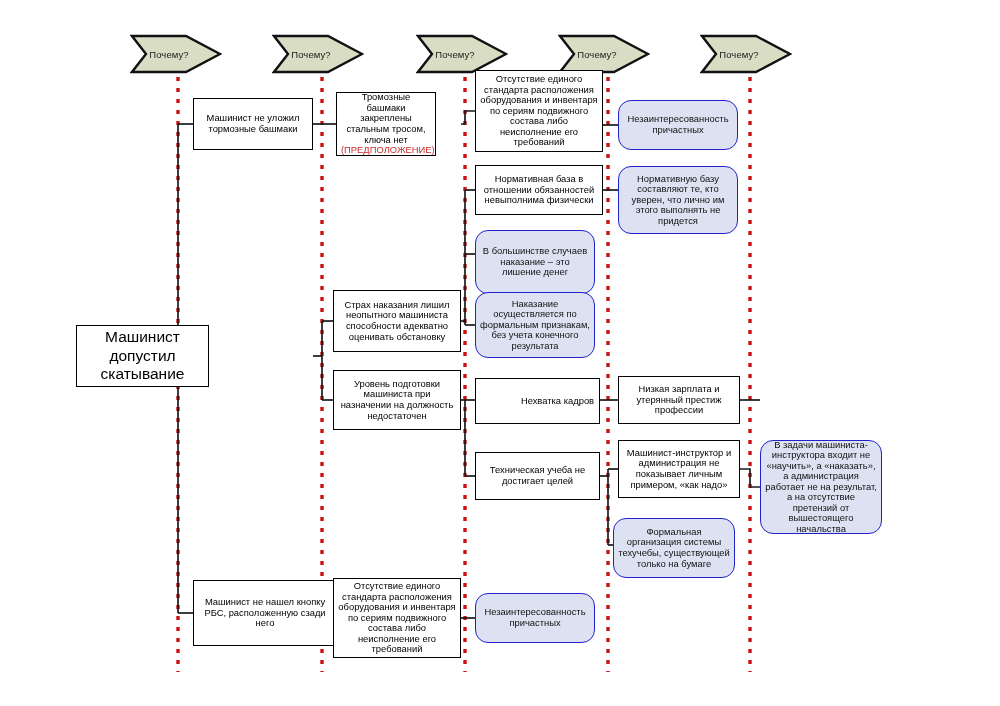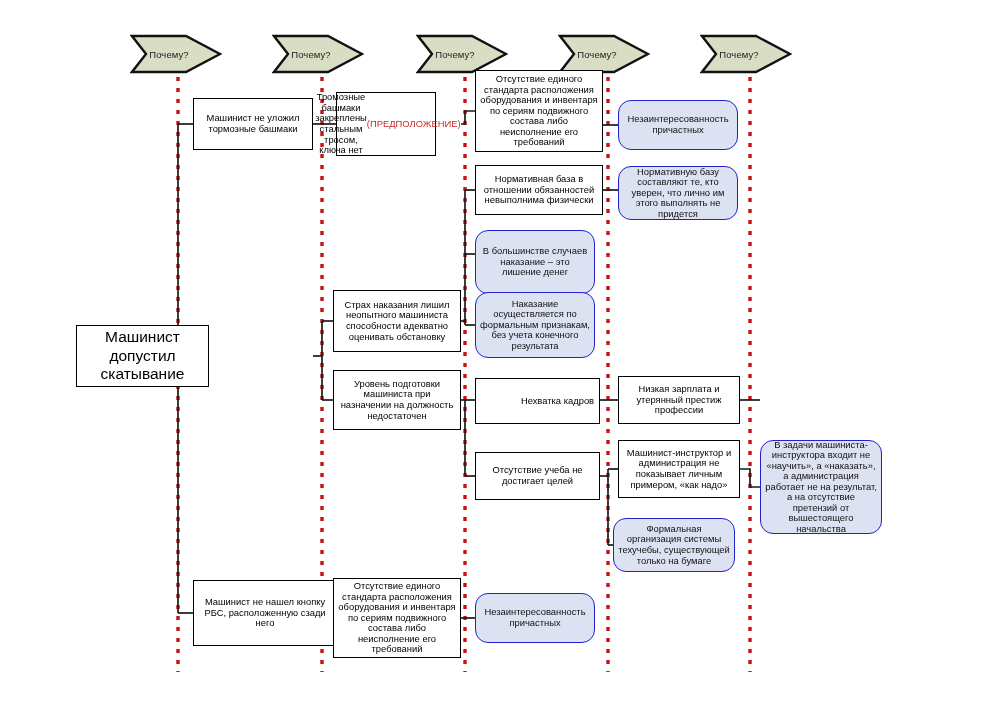--- a/index.html
+++ b/index.html
@@ -176,21 +176,21 @@
 
   <div class="node rect" style="left:193px; top:98px; width:120px; height:52px;">
     <span class="txt">Машинист не уложил тормозные башмаки</span>
   </div>
 
 
   <div class="node rect" style="left:193px; top:580px; width:144px; height:66px;">
     <span class="txt">Машинист не нашел кнопку РБС, расположенную сзади него</span>
   </div>
 
-  <div class="node rect" style="left:336px; top:92px; width:100px; height:64px; flex-direction:row;">
+  <div class="node rect" style="left:336px; top:92px; width:100px; height:64px; flex-direction:column;">
     <span class="txt">Тромозные башмаки закреплены стальным тросом, ключа нет</span>
     <span class="txt assumption">(ПРЕДПОЛОЖЕНИЕ)</span>
   </div>
 
   <div class="node rect" style="left:333px; top:290px; width:128px; height:62px;">
     <span class="txt">Страх наказания лишил неопытного машиниста способности адекватно оценивать обстановку</span>
   </div>
 
   <div class="node rect" style="left:333px; top:370px; width:128px; height:60px;">
     <span class="txt">Уровень подготовки машиниста при назначении на должность недостаточен</span>
@@ -214,44 +214,44 @@
 
   <div class="node round" style="left:475px; top:292px; width:120px; height:66px;">
     <span class="txt">Наказание осуществляется по формальным признакам, без учета конечного результата</span>
   </div>
 
   <div class="node rect" style="left:475px; top:378px; width:125px; height:46px;padding-left:44px;">
     <span class="txt">Нехватка кадров</span>
   </div>
 
   <div class="node rect" style="left:475px; top:452px; width:125px; height:48px;">
-    <span class="txt">Отсутствие учеба не достигает целей</span>
+    <span class="txt">Техническая учеба не достигает целей</span>
   </div>
 
   <div class="node round" style="left:475px; top:593px; width:120px; height:50px;">
     <span class="txt">Незаинтересованность причастных</span>
   </div>
 
   <div class="node round" style="left:618px; top:100px; width:120px; height:50px;">
     <span class="txt">Незаинтересованность причастных</span>
   </div>
 
-  <div class="node round" style="left:618px; top:166px; width:120px; height:54px;">
+  <div class="node round" style="left:618px; top:166px; width:120px; height:68px;">
     <span class="txt">Нормативную базу составляют те, кто уверен, что лично им этого выполнять не придется</span>
   </div>
 
   <div class="node rect" style="left:618px; top:376px; width:122px; height:48px;">
     <span class="txt">Низкая зарплата и утерянный престиж профессии</span>
   </div>
 
   <div class="node rect" style="left:618px; top:440px; width:122px; height:58px;">
     <span class="txt">Машинист-инструктор и администрация не показывает личным примером, «как надо»</span>
   </div>
 
-  <div class="node round" style="left:613px; top:518px; width:122px; height:54px;">
+  <div class="node round" style="left:613px; top:518px; width:122px; height:60px;">
     <span class="txt">Формальная организация системы техучебы, существующей только на бумаге</span>
   </div>
 
 
   <div class="node round" style="left:760px; top:440px; width:122px; height:94px;">
     <span class="txt">В задачи машиниста-инструктора входит не «научить», а «наказать», а администрация работает не на результат, а на отсутствие претензий от вышестоящего начальства</span>
   </div>
 
 </div>
 

